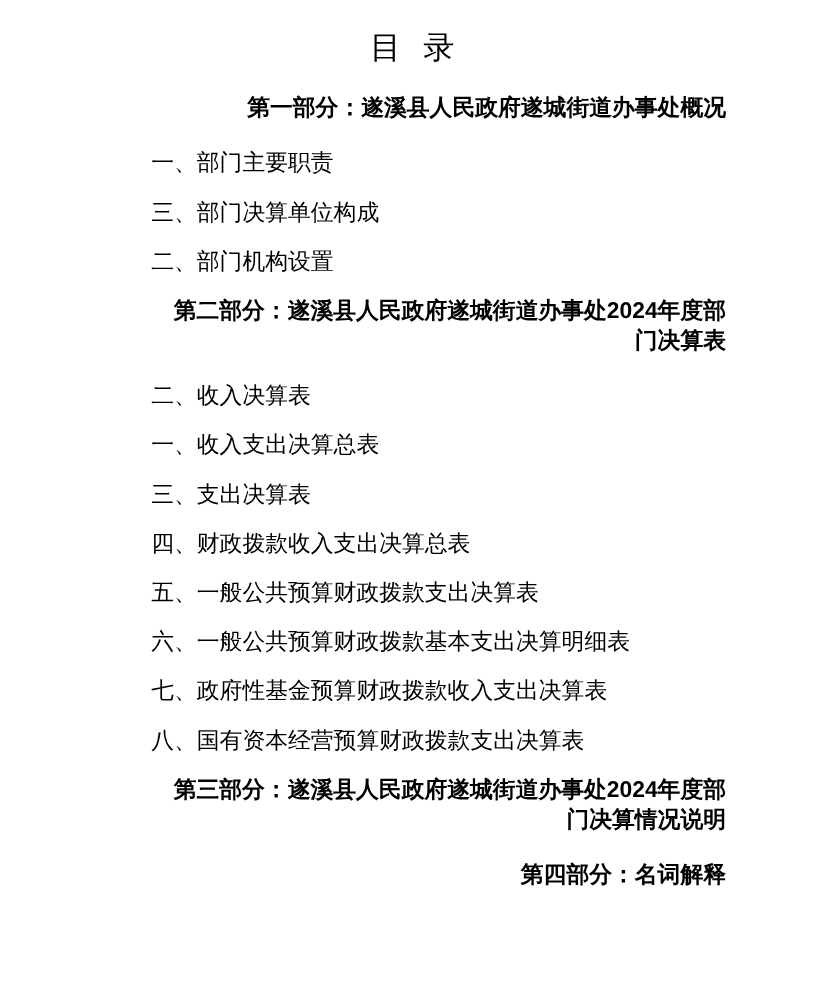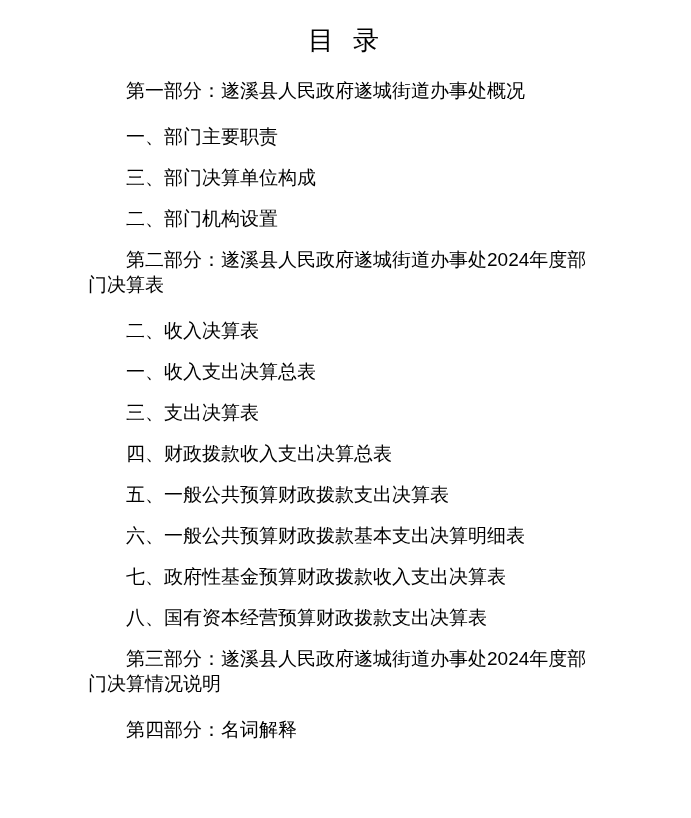--- a/index.html
+++ b/index.html
@@ -21,36 +21,38 @@
     padding: 0 86px 0 88px;
   }
   .doc-title {
     font-size: 26px;
     font-weight: 400;
     text-align: center;
     letter-spacing: 6px;
     margin: 22px 0 20px 0;
     line-height: 36px;
     white-space: pre;
+    font-family: Liberation Serif, serif;
   }
   .entry {
     font-size: 19px;
     margin: 0 0 16px 0;
   }
   .entry .line {
     display: block;
     line-height: 25px;
   }
   .entry .line.first {
     padding-left: 38px;
   }
   .entry.section {
-    font-weight: normal;
+    font-weight: bold;
     margin-top: 4px;
     margin-bottom: 21px;
+    text-align: right;
   }
 </style>
 </head>
 <body>
 
 <div class="page">
 
   <h1 class="doc-title">目 录</h1>
 
   <p class="entry section">

